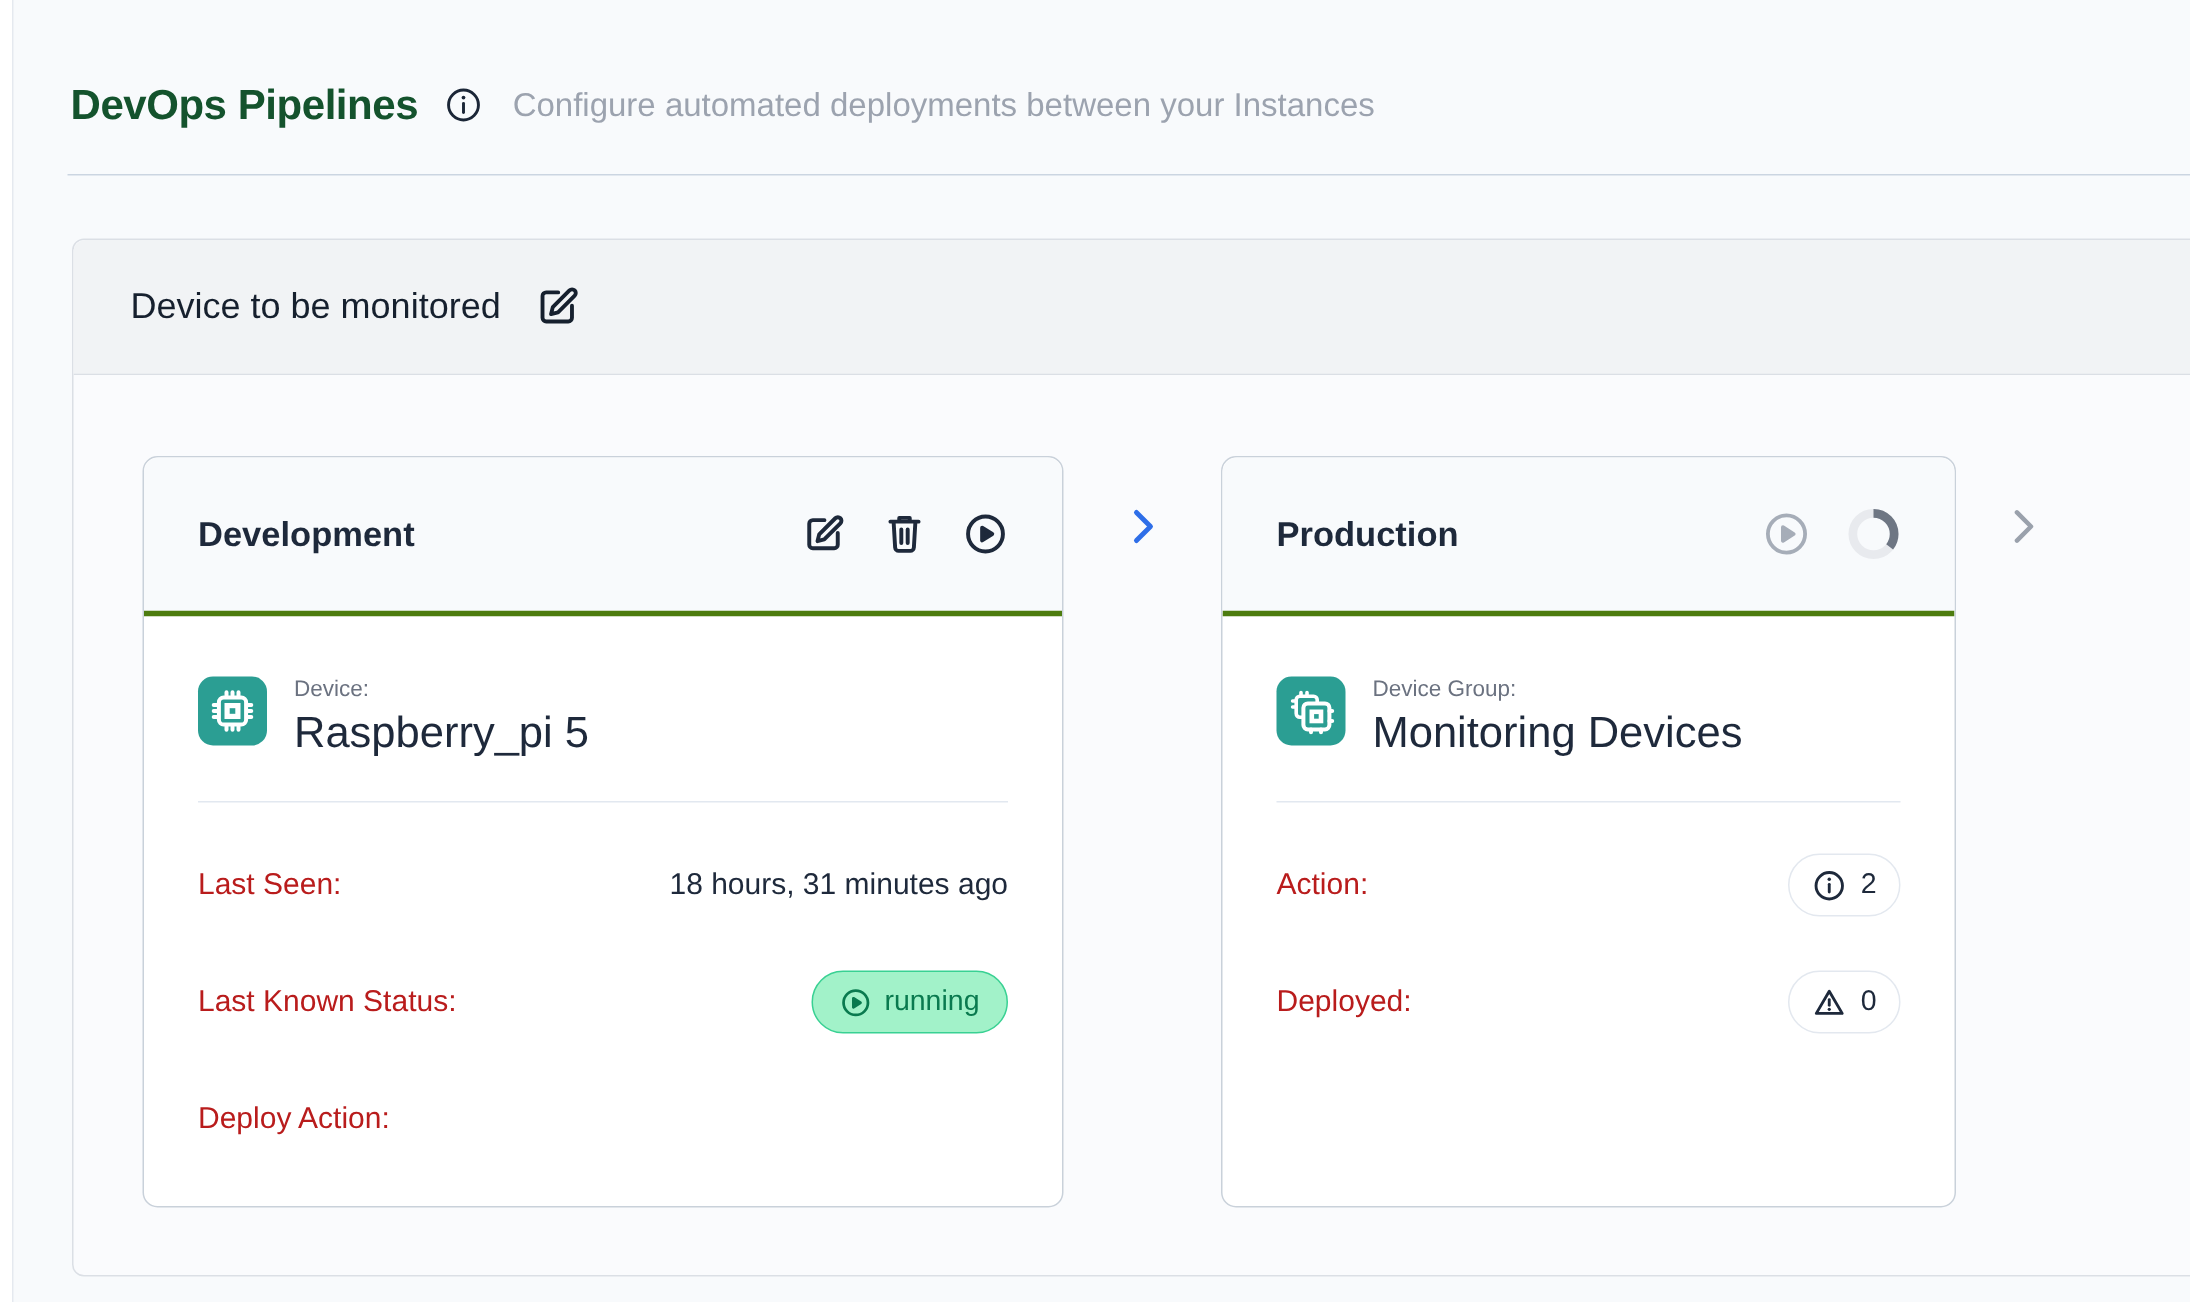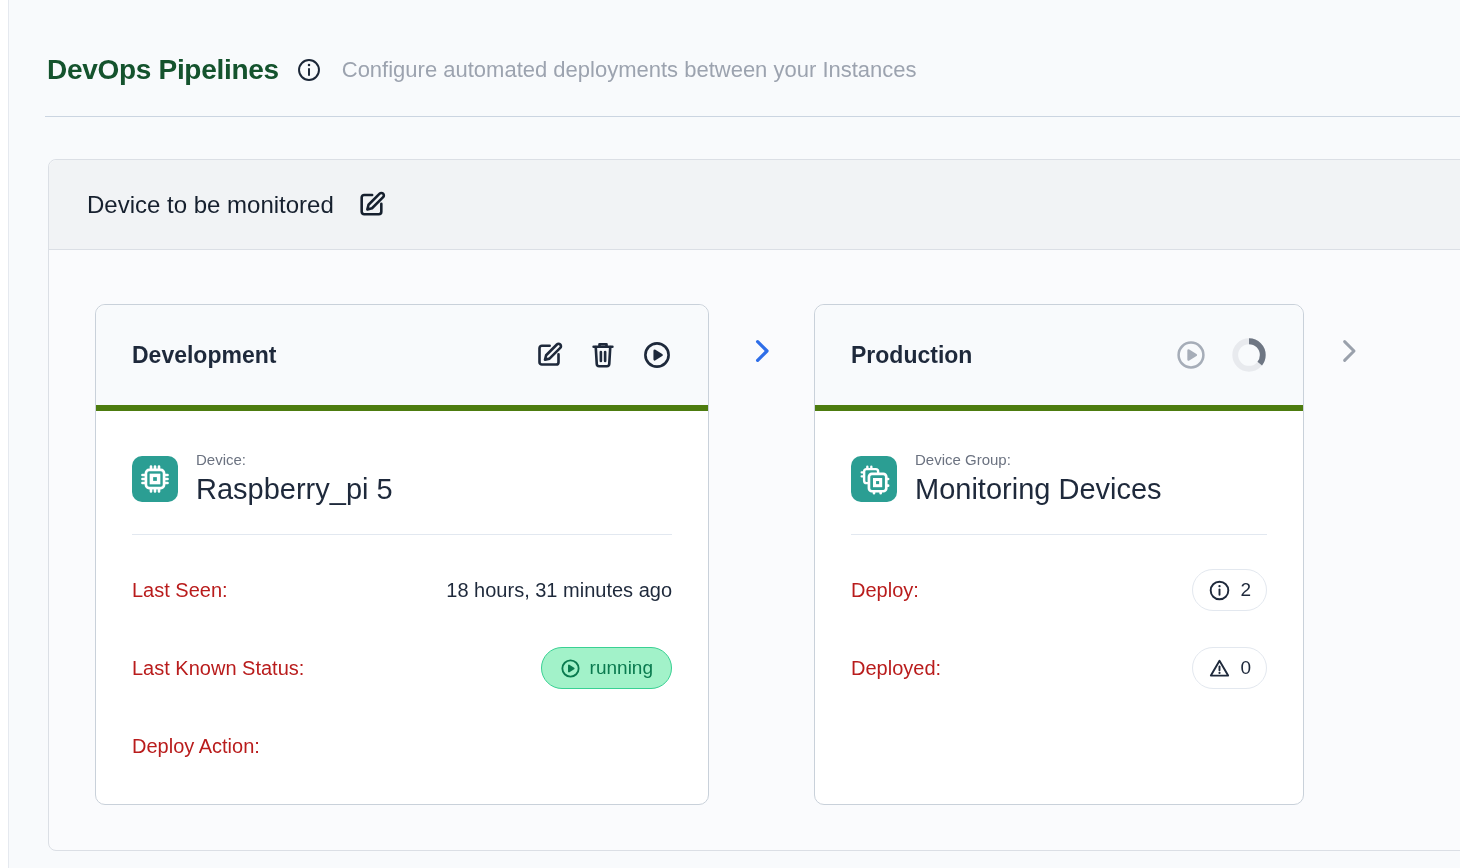--- a/index.html
+++ b/index.html
@@ -17,27 +17,27 @@
   .panel { margin:42px -16px 0 39px; height:692px; border:1px solid #dbdfe5; border-radius:8px; background:#fafbfd; }
   .panel-header { height:90px; display:flex; align-items:center; background:#f1f3f5; border-bottom:1px solid #dbdfe5; border-radius:8px 8px 0 0; padding:0 0 0 38px; }
   .panel-title { font-size:24px; color:#16202e; }
   .panel-edit { margin-left:22px; display:inline-flex; cursor:pointer; background:none; border:none; padding:0; }
   .panel-body { display:flex; align-items:flex-start; padding:54px 0 0 46px; }
 
   
   .card { background:#ffffff; border:1px solid #c9d1da; border-radius:10px; height:501px; }
   .card.dev { width:614px; }
   .card.prod { width:490px; }
-  .card-header { height:106px; display:flex; align-items:center; justify-content:space-between; padding:0 36px; background:#f8fafc; border-bottom:6px solid #4d7c0f; border-radius:10px 10px 0 0; }
+  .card-header { height:106px; display:flex; align-items:center; justify-content:space-between; padding:0 36px; background:#f8fafc; border-bottom:4px solid #4d7c0f; border-radius:10px 10px 0 0; }
   .card-title { font-size:23px; font-weight:600; color:#1e293b; }
   .card-actions { display:flex; align-items:center; gap:24px; }
   .icon-btn { background:none; border:none; padding:0; display:inline-flex; cursor:pointer; }
   .card-body { padding:40px 36px 0; }
 
-  .entity-row { display:flex; align-items:center; gap:18px; }
+  .entity-row { display:flex; align-items:flex-start; gap:18px; }
   .entity-icon { width:46px; height:46px; border-radius:10px; background:#2b9e93; display:flex; align-items:center; justify-content:center; flex:none; }
   .entity-label { font-size:15px; color:#6b7280; margin-bottom:5px; }
   .entity-name { font-size:29px; color:#1e293b; }
   .body-divider { margin-top:28px; border-top:1px solid #e2e8f0; }
 
   .info-row { display:flex; align-items:center; justify-content:space-between; min-height:46px; margin-top:32px; }
   .info-label { font-size:20px; color:#b91c1c; }
   .info-value { font-size:20px; color:#1e293b; }
 
   .status-pill { display:inline-flex; align-items:center; gap:9px; height:42px; padding:10px 18px; background:#a2f2c9; border:1.5px solid #39d193; border-radius:22px; color:#0a7a4f; font-size:19px; }
@@ -191,21 +191,21 @@
               </svg>
             </span>
             <span>
               <div class="entity-label">Device Group:</div>
               <div class="entity-name">Monitoring Devices</div>
             </span>
           </div>
           <div class="body-divider"></div>
 
           <div class="info-row">
-            <span class="info-label">Deploy:</span>
+            <span class="info-label">Action:</span>
             <span class="count-pill">
               <span style="display:inline-flex;">
                 <svg width="23" height="23" viewBox="0 0 24 24" fill="none" stroke="#1e293b" stroke-width="2">
                   <circle cx="12" cy="12" r="9.2"></circle>
                   <line x1="12" y1="11" x2="12" y2="16.4" stroke-linecap="round"></line>
                   <circle cx="12" cy="7.5" r="1.2" fill="#1e293b" stroke="none"></circle>
                 </svg>
               </span>
               <span>2</span>
             </span>

